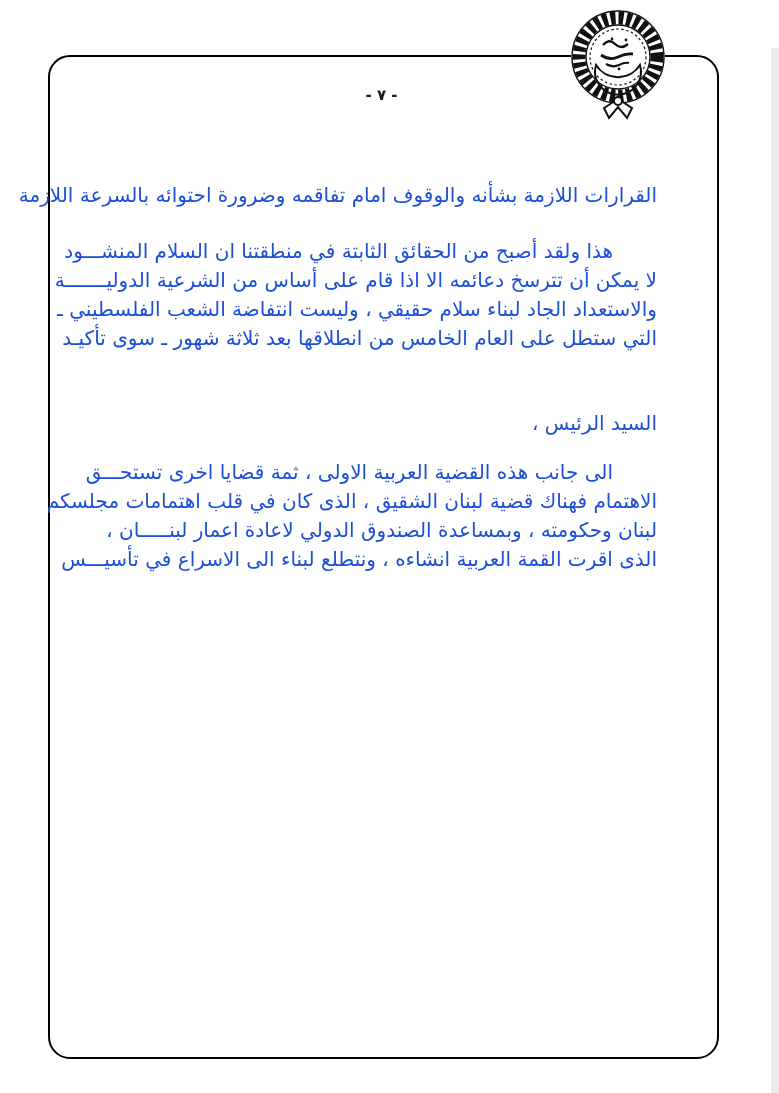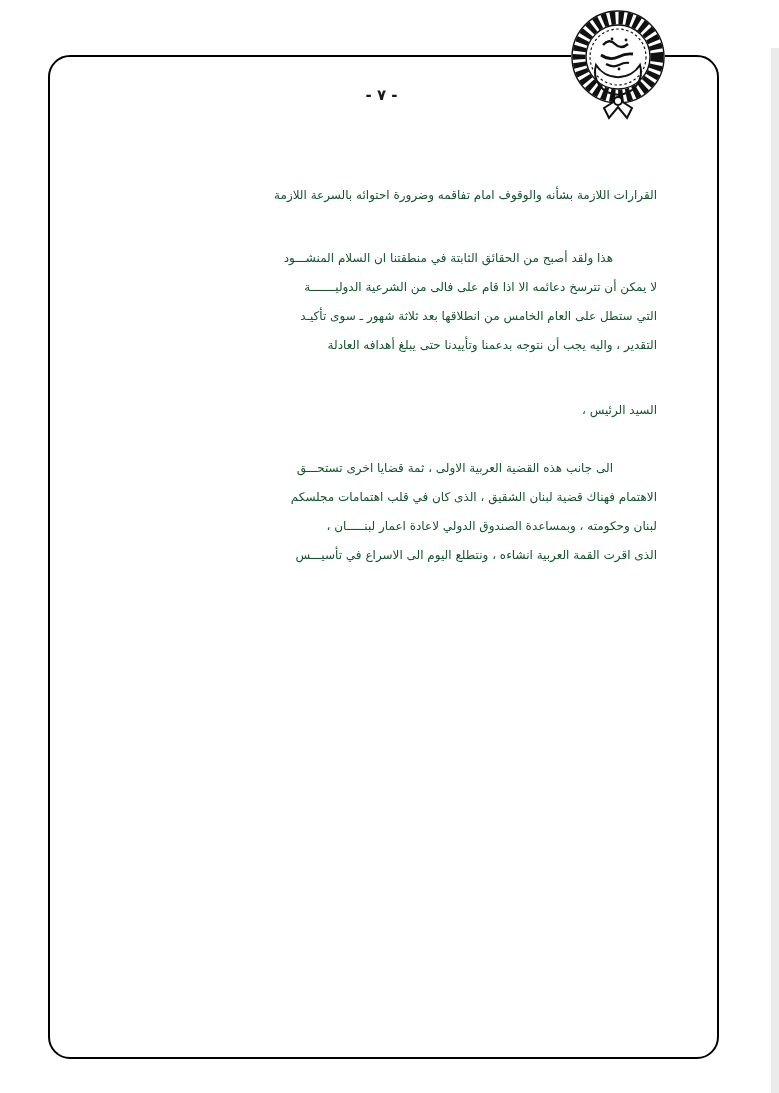--- a/index.html
+++ b/index.html
@@ -56,31 +56,31 @@
   .text-block {
     position: absolute;
     left: 121px;
     top: 181px;
     width: 536px;
     color: #1a1a1a;
   }
   .line {
     direction: rtl;
     text-align: right;
-    font-size: 12px;
+    font-size: 20px;
     line-height: 29px;
     white-space: nowrap;
-    color: #14532d;
+    color: #1d4ed8;
   }
   .para.indent .line:first-child {
     text-indent: 44px;
   }
-  .para-p2      { margin-top: 34px; }
-  .para-heading { margin-top: 36px; }
-  .para-p3      { margin-top: 29px; }
+  .para-p2      { margin-top: 27px; }
+  .para-heading { margin-top: 56px; }
+  .para-p3      { margin-top: 20px; }
 </style>
 </head>
 <body>
 
 <div class="page">
 
   <div class="scan-edge"></div>
 
   <div class="frame"></div>
 
@@ -113,30 +113,30 @@
   <div class="page-number">- ٧ -</div>
 
   <div class="text-block">
 
     <div class="para para-p1">
       <div class="line">القرارات اللازمة بشأنه والوقوف امام تفاقمه وضرورة احتوائه بالسرعة اللازمة</div>
     </div>
 
     <div class="para para-p2 indent">
       <div class="line">هذا ولقد أصبح من الحقائق الثابتة في منطقتنا ان السلام المنشـــود</div>
-      <div class="line">لا يمكن أن تترسخ دعائمه الا اذا قام على فالى من الشرعية الدوليـــــــة</div>
+      <div class="line">لا يمكن أن تترسخ دعائمه الا اذا قام على أساس من الشرعية الدوليـــــــة</div>
+      <div class="line">والاستعداد الجاد لبناء سلام حقيقي ، وليست انتفاضة الشعب الفلسطيني ـ</div>
       <div class="line">التي ستطل على العام الخامس من انطلاقها بعد ثلاثة شهور ـ سوى تأكيـد</div>
-      <div class="line">التقدير ، واليه يجب أن نتوجه بدعمنا وتأييدنا حتى  يبلغ أهدافه العادلة</div>
     </div>
 
     <div class="para para-heading">
       <div class="line">السيد الرئيس ،</div>
     </div>
 
     <div class="para para-p3 indent">
       <div class="line">الى جانب هذه القضية العربية الاولى ، ثمة قضايا اخرى تستحـــق</div>
       <div class="line">الاهتمام فهناك قضية لبنان الشقيق ، الذى كان في قلب اهتمامات مجلسكم</div>
       <div class="line">لبنان وحكومته ، وبمساعدة الصندوق الدولي لاعادة اعمار لبنـــــان ،</div>
-      <div class="line">الذى اقرت القمة العربية انشاءه ، ونتطلع اليوم الى الاسراع في تأسيـــس</div>
+      <div class="line">الذى اقرت القمة العربية انشاءه ، ونتطلع لبناء الى الاسراع في تأسيـــس</div>
     </div>
 
   </div>
 </div>
 
 </body></html>

